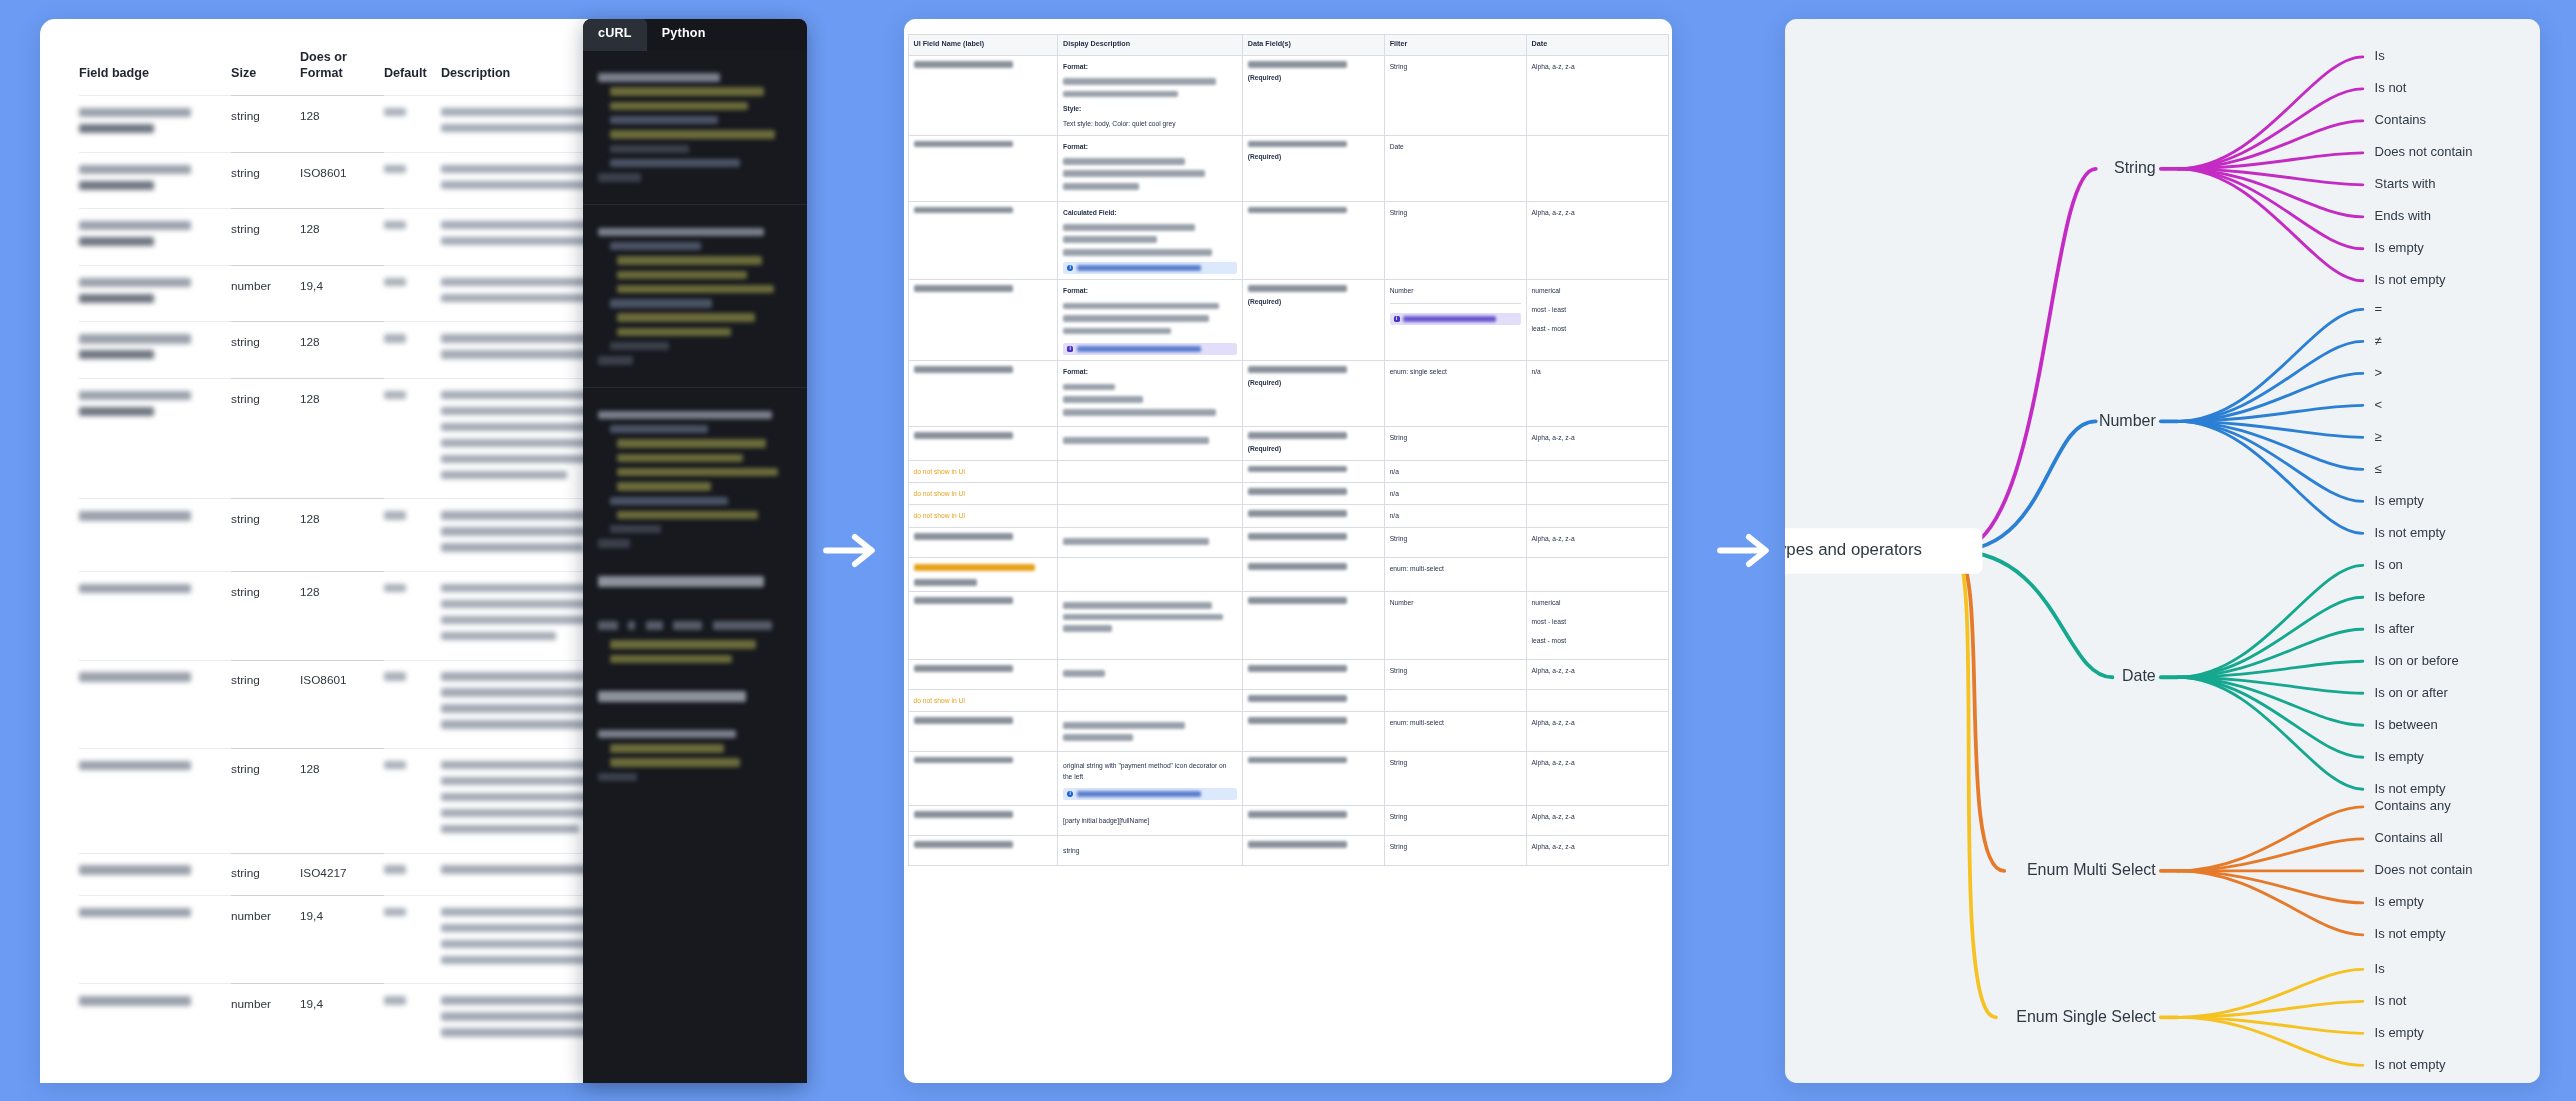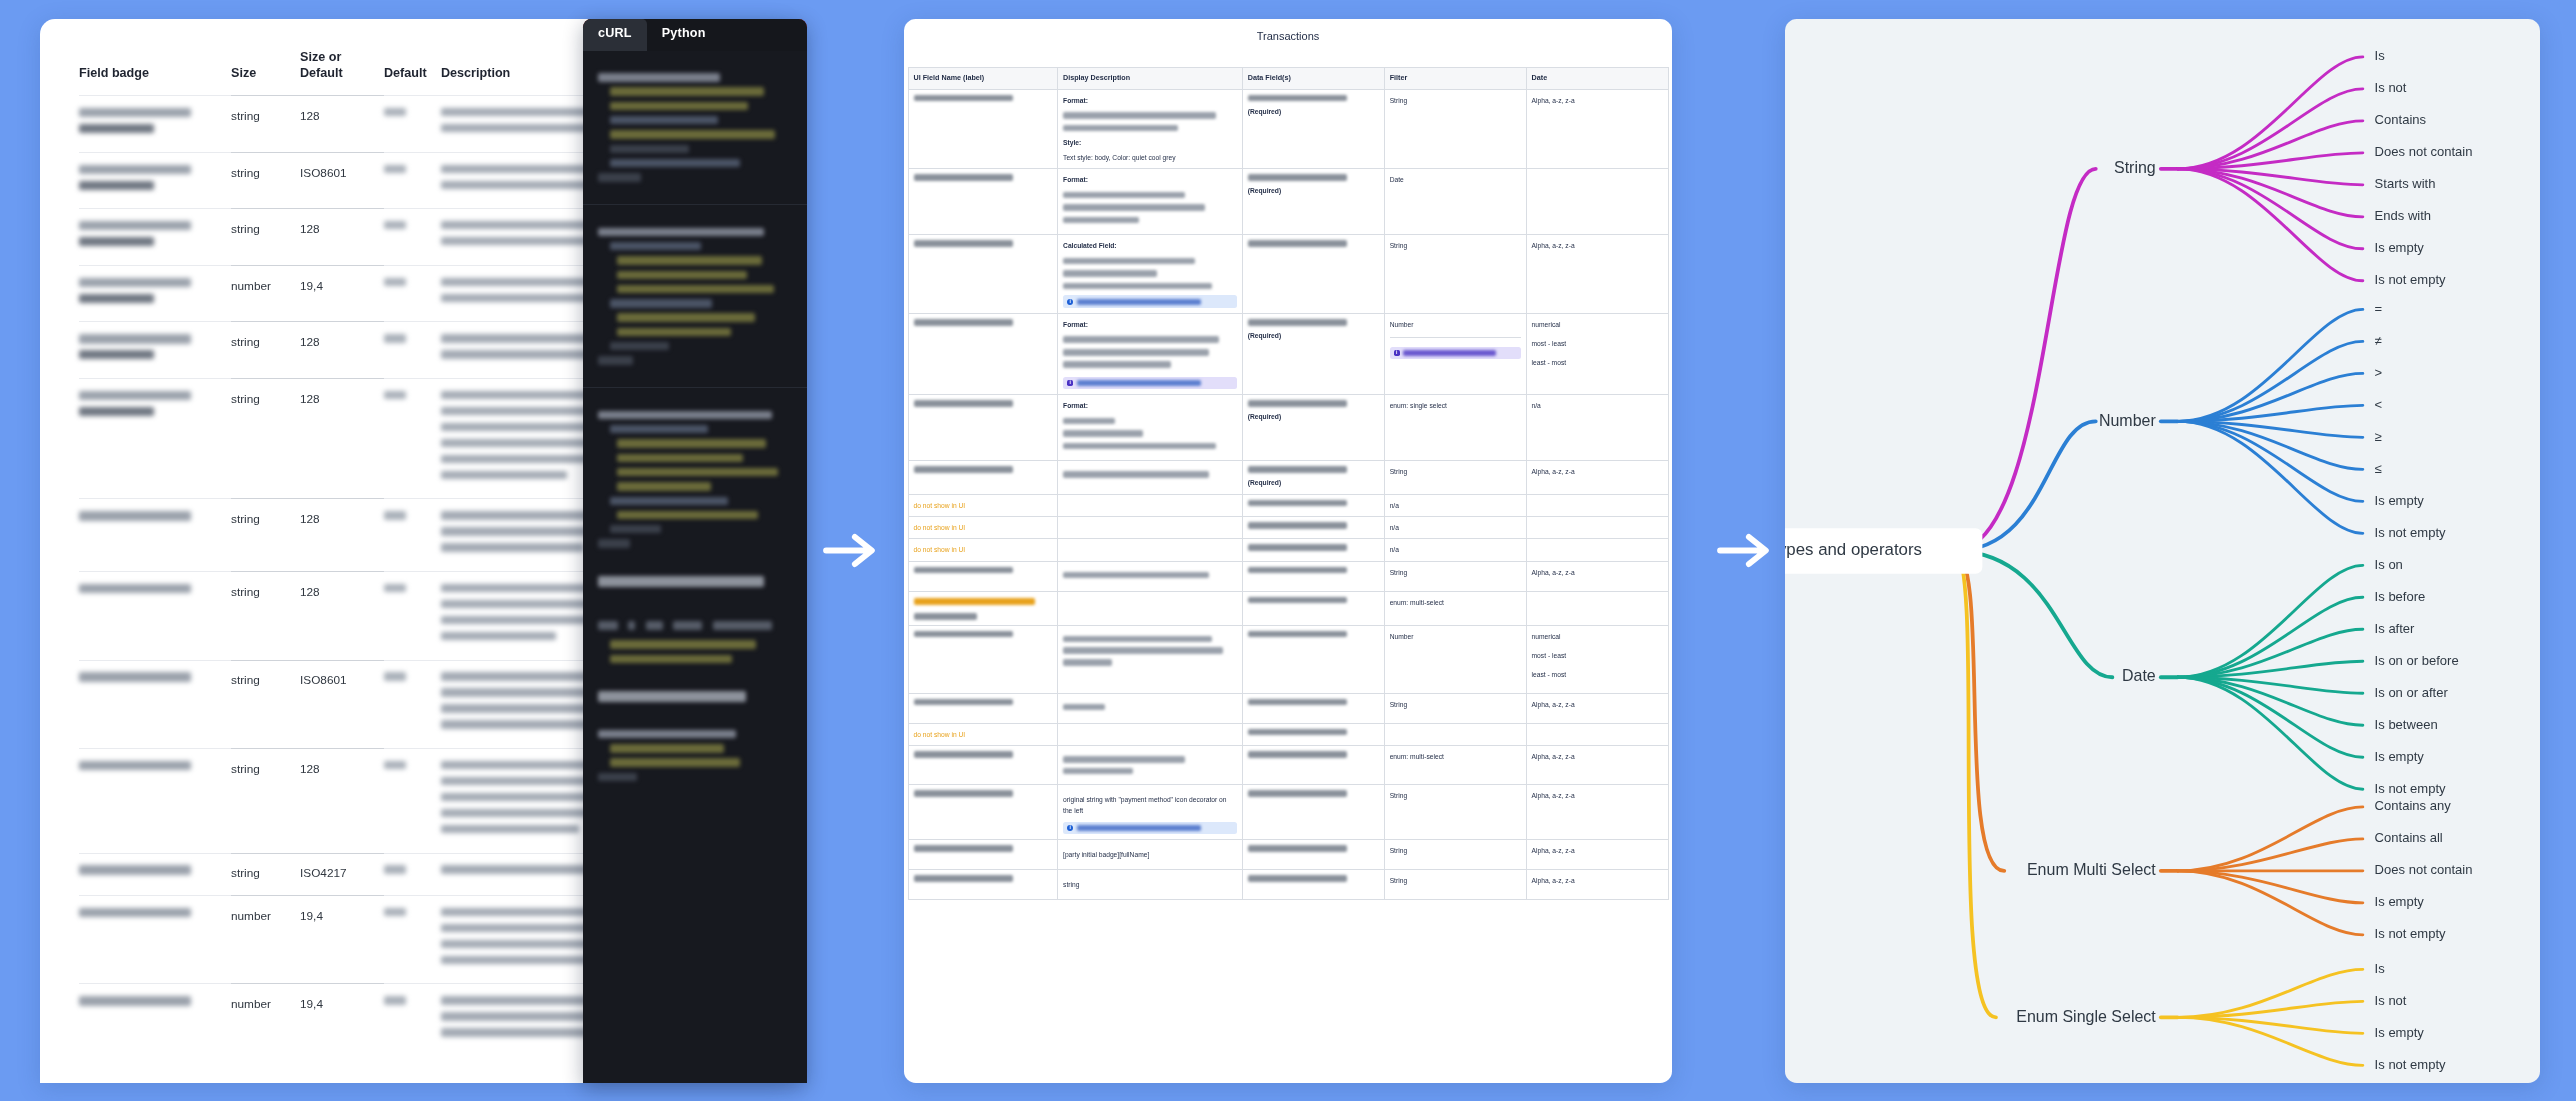--- a/index.html
+++ b/index.html
@@ -168,21 +168,21 @@
           <col class="c-type">
           <col class="c-size">
         <col class="c-def">
           <col class="c-desc">
           <col class="c-ex">
       </colgroup>
       <thead>
         <tr>
           <th>Field badge</th>
           <th>Size</th>
-          <th>Size or Default</th>
+          <th>Does or Format</th>
           <th>Default</th>
           <th>Description</th>
           <th>Example</th>
         </tr>
       </thead>
       <tbody id="ft-body">
           <tr>
             <td>
               <span class="blur-txt" style="width:78%;background:#9aa1ab;height:9.3px;border-radius:1.7px;"></span>
               <span class="blur-txt b2" style="width:52%;background:#6e7580;height:9.3px;border-radius:1.7px;margin-top:6.7px;"></span>
@@ -491,21 +491,20 @@
     </div>
   </section>
 
   <div class="arrow arrow-1">
     <svg viewBox="0 0 72 46" aria-hidden="true">
       <path d="M6 23 H58 M40 7 L60 23 L40 39" stroke="#ffffff" stroke-width="7" fill="none" stroke-linecap="round" stroke-linejoin="round"></path>
     </svg>
   </div>
 
   <section class="panel-spec">
-    <div class="spec-title">Transactions</div>
     <div class="spec-wrap">
       <table class="spec-table">
         <colgroup>
             <col class="s1">
             <col class="s2">
             <col class="s3">
             <col class="s4">
             <col class="s5">
           </colgroup>
         <thead>

